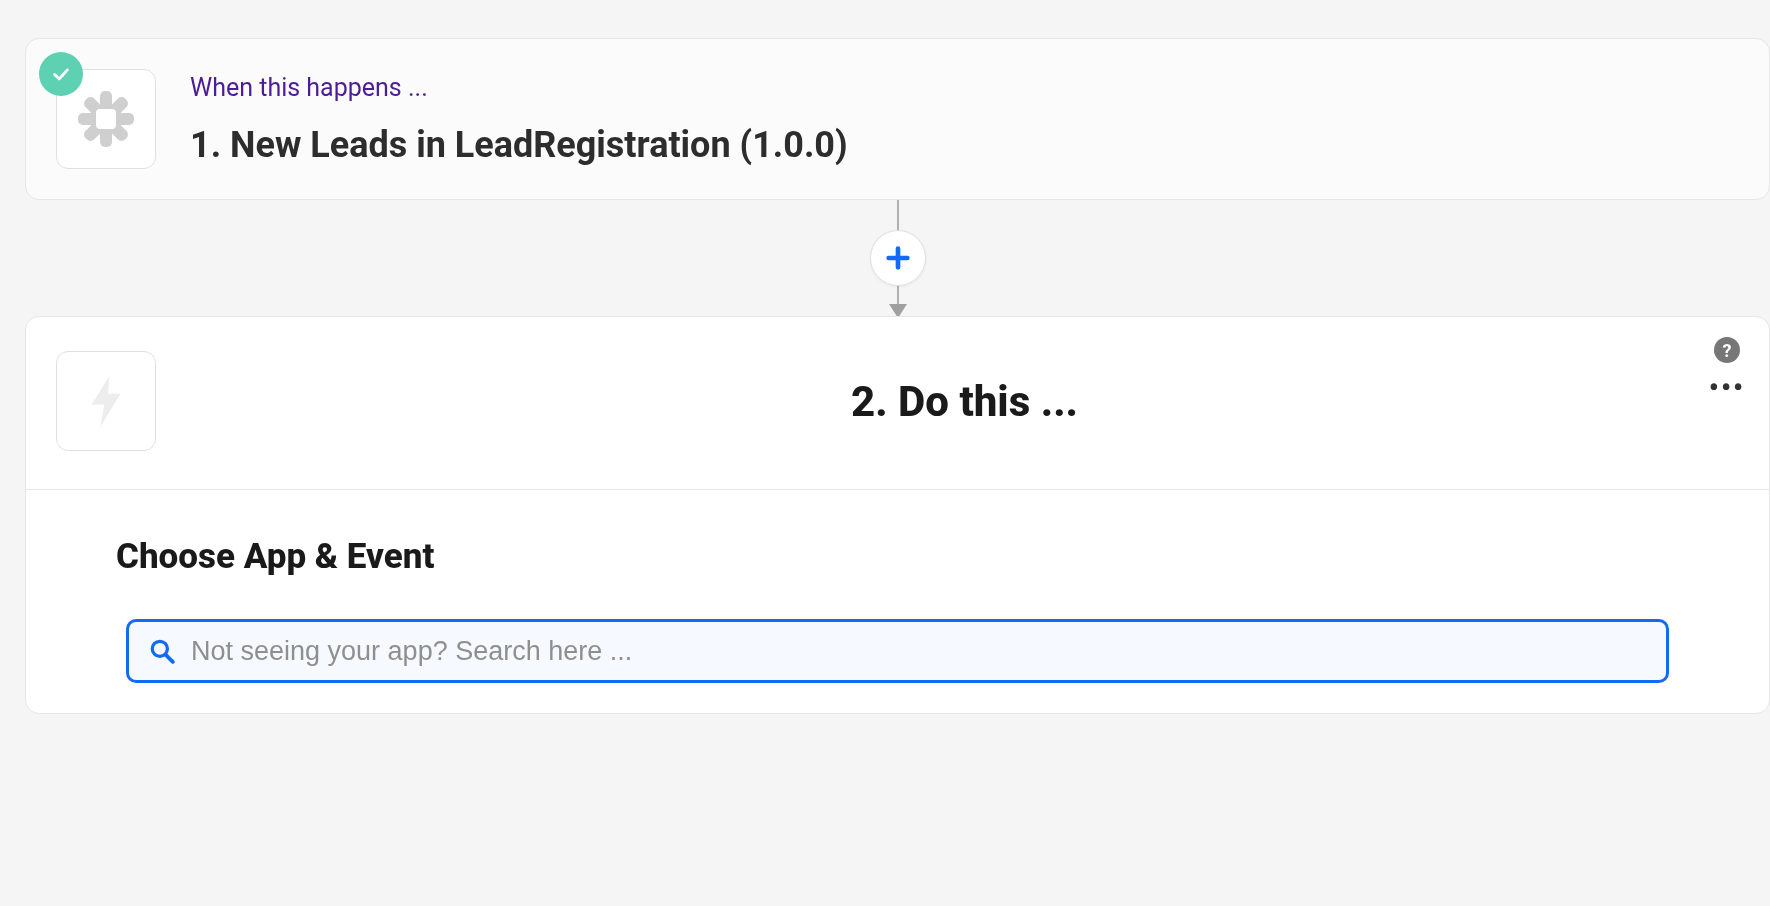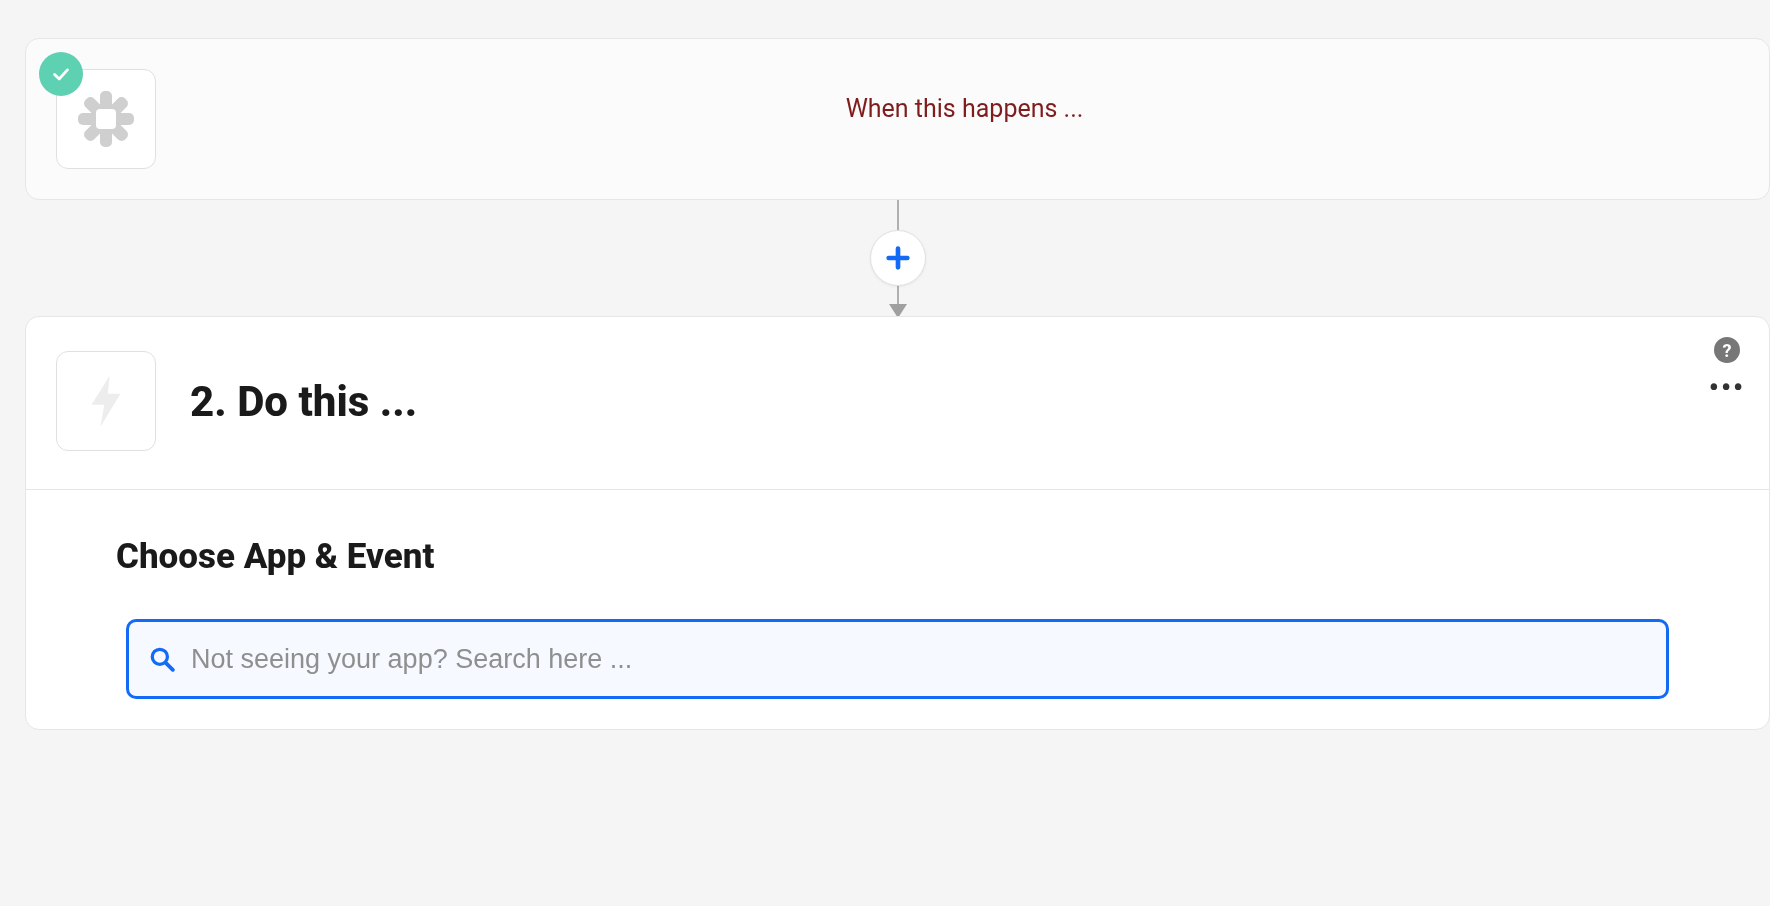--- a/index.html
+++ b/index.html
@@ -78,34 +78,34 @@
     .status-badge svg {
       width: 22px;
       height: 22px;
       display: block;
     }
     .step-text {
       margin-left: 34px;
       flex: 1;
     }
     .step-eyebrow {
-      color: #7f1d1d;
+      color: #4c1d95;
       font-size: 25px;
       margin-bottom: 22px;
-      text-align: center;
     }
     .step-title {
       color: #2d2d2d;
       font-size: 36px;
       font-weight: 700;
     }
     .step-title-big {
       color: #1a1a1a;
       font-size: 42px;
       font-weight: 800;
+      text-align: center;
     }
     .header-actions {
       position: absolute;
       right: 24px;
       top: 20px;
       display: flex;
       flex-direction: column;
       align-items: center;
       gap: 20px;
     }
@@ -190,21 +190,21 @@
       font-size: 35px;
       font-weight: 800;
       color: #1a1a1a;
       margin-bottom: 42px;
     }
     .search-wrap {
       position: relative;
       border: 3px solid #136bf5;
       border-radius: 10px;
       background: #f6f9ff;
-      height: 80px;
+      height: 64px;
       display: flex;
       align-items: center;
       padding: 0 20px;
       margin: 0 10px;
     }
     .search-icon {
       color: #136bf5;
       margin-right: 16px;
       flex-shrink: 0;
     }
@@ -245,20 +245,21 @@
               <rect x="26" y="4" width="12" height="56" rx="5" transform="rotate(45 32 32)"></rect>
               <rect x="26" y="4" width="12" height="56" rx="5" transform="rotate(90 32 32)"></rect>
               <rect x="26" y="4" width="12" height="56" rx="5" transform="rotate(135 32 32)"></rect>
               <rect x="22" y="22" width="20" height="20" rx="4" fill="#ffffff"></rect>
             </g>
           </svg>
         </span>
       </div>
       <div class="step-text">
         <div class="step-eyebrow">When this happens ...</div>
+        <div class="step-title">1. New Leads in LeadRegistration (1.0.0)</div>
       </div>
     </div>
   </div>
 
   <div class="connector">
     <div class="connector-line"></div>
     <div class="add-step-btn">
       <svg viewBox="0 0 24 24">
         <path d="M12 4 V20 M4 12 H20" stroke="#136bf5" stroke-width="4" stroke-linecap="round"></path>
       </svg>

